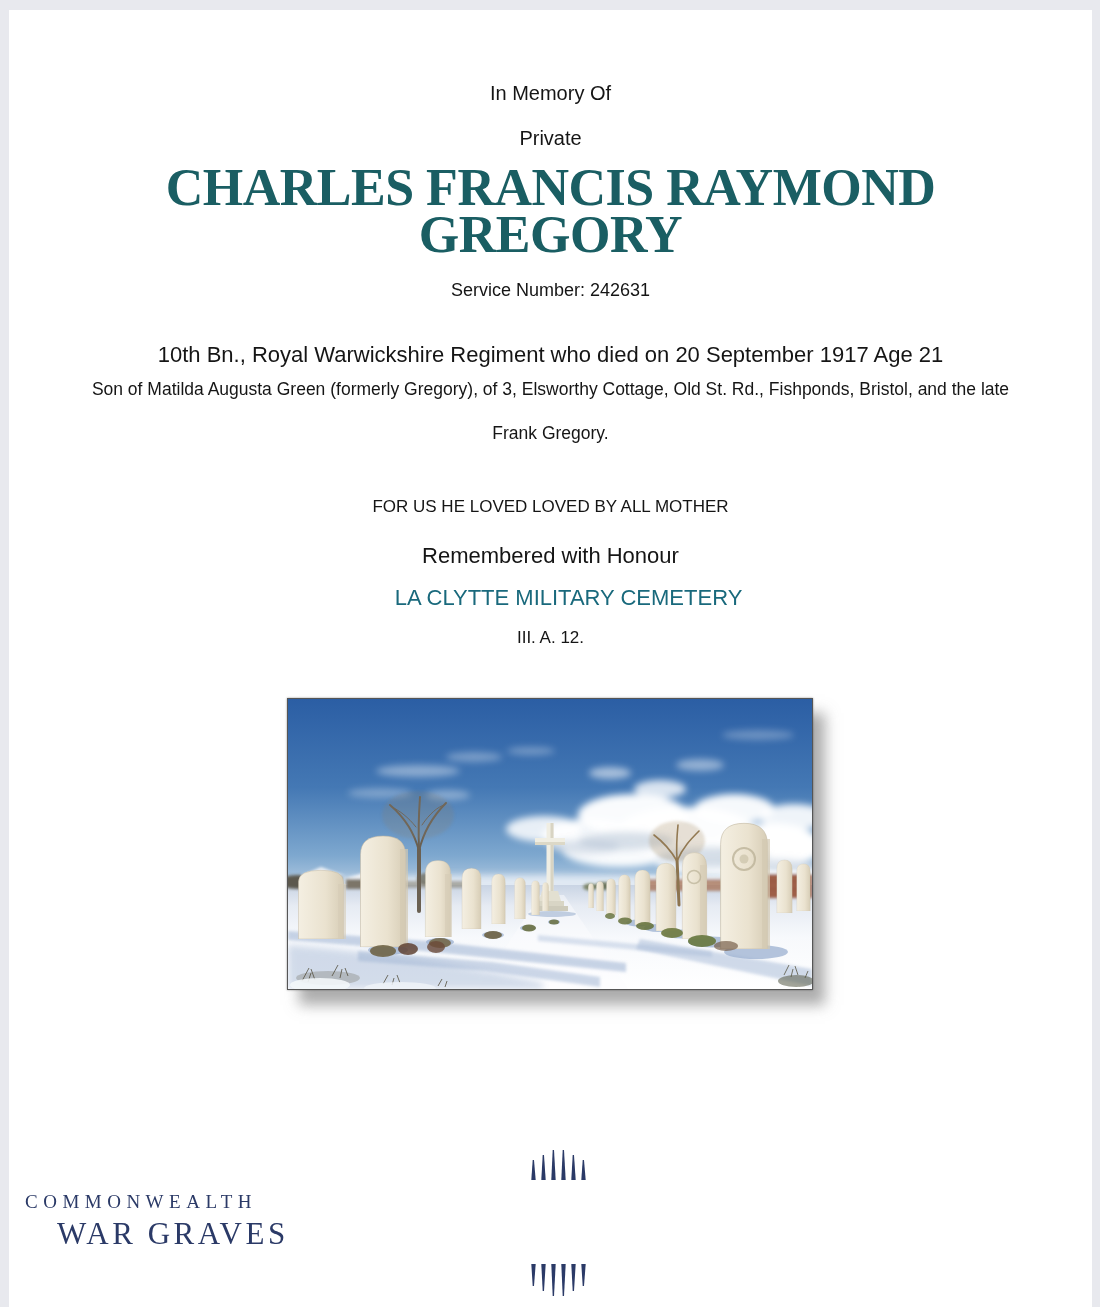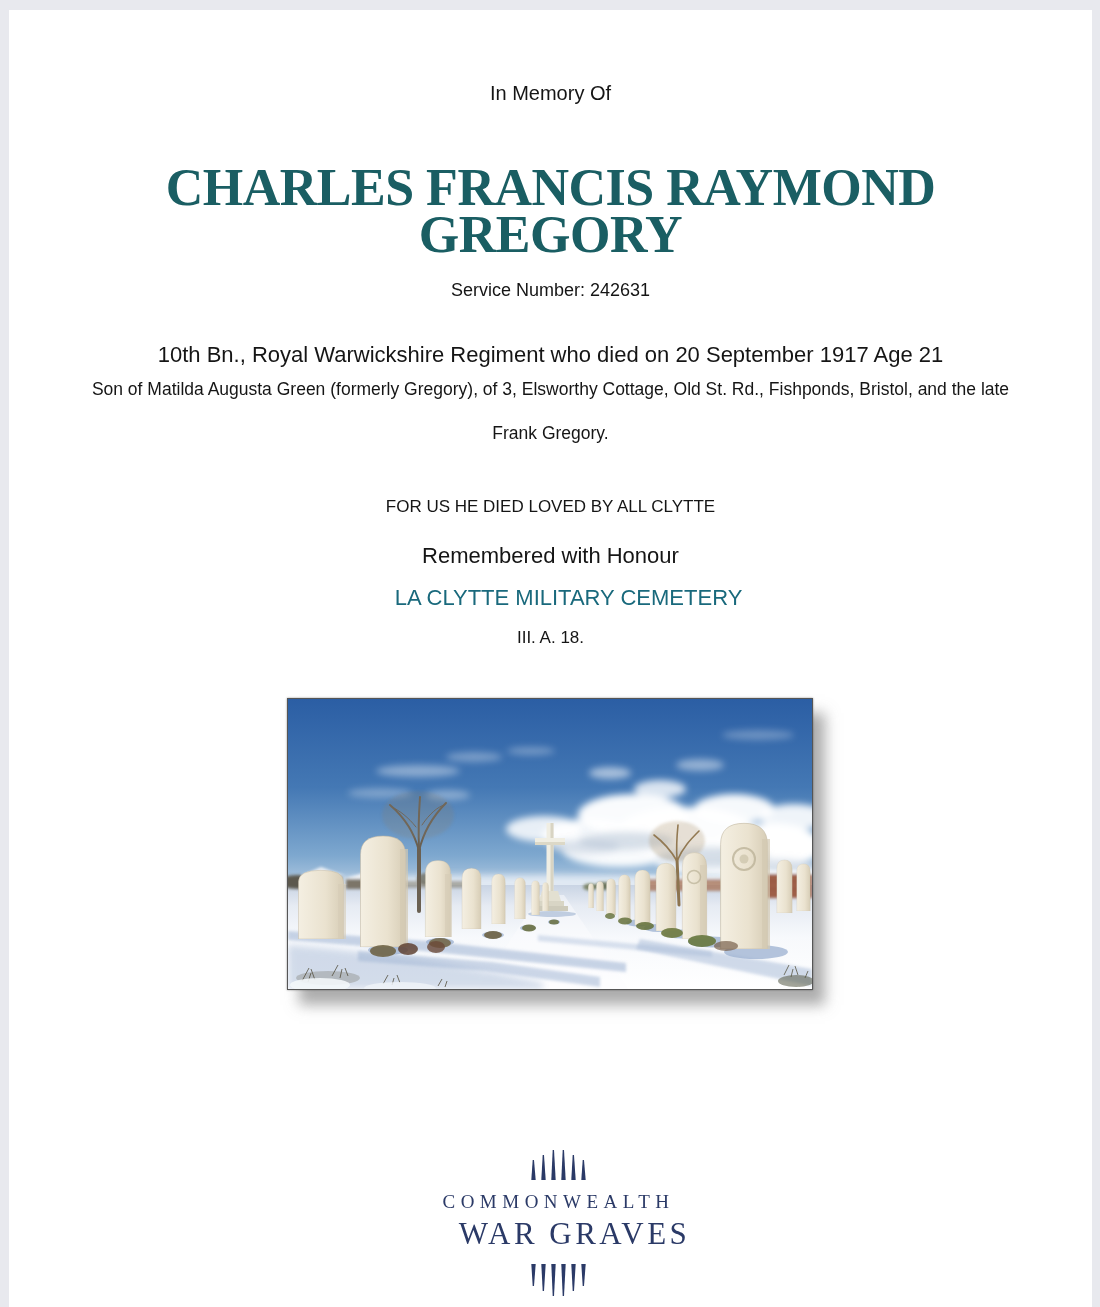--- a/index.html
+++ b/index.html
@@ -36,46 +36,47 @@
 
   .photo{
     position:absolute; left:278px; top:688px; width:524px; height:290px;
     margin:0; padding:0; box-sizing:content-box;
     border:1px solid #555;
     box-shadow:0 0 2px rgba(0,0,0,.4), 12px 15px 13px rgba(105,105,105,.55);
     background:#9cb8d8;
   }
   .photo svg{display:block;width:100%;height:100%;}
 
-  .logo{position:absolute;left:16px;right:0;top:1140px;text-align:center;color:var(--logo-navy,#2b3a67);}
+  .logo{position:absolute;left:16px;right:0;top:1140px;color:var(--logo-navy,#2b3a67);}
   .logo svg{display:block;margin:0 auto;}
   .logo-line1{margin-top:11px;font-family:"Liberation Serif",serif;font-size:19px;letter-spacing:5.5px;}
   .logo-line2{margin-top:3px; font-family:"Liberation Serif",serif;font-size:31px;letter-spacing:3.5px;padding-left:32px;}
   .logo .marks-bottom{margin-top:12px;}
 </style>
 </head>
 <body>
 
 <div class="edge edge-top"></div>
 <div class="edge edge-left"></div>
 <div class="edge edge-right"></div>
 
 <main class="page">
 
   <p class="center in-memory">In Memory Of</p>
+  <p class="center rank">Private</p>
   <h1 class="center name">CHARLES FRANCIS RAYMOND GREGORY</h1>
 
   <p class="center service"><span>Service Number:</span> <span>242631</span></p>
 
   <p class="center unit">10th Bn., Royal Warwickshire Regiment who died on 20 September 1917 Age 21</p>
   <p class="center family">Son of Matilda Augusta Green (formerly Gregory), of 3, Elsworthy Cottage, Old St. Rd., Fishponds, Bristol, and the late Frank Gregory.</p>
-  <p class="center epitaph">FOR US HE DIED LOVED BY ALL CLYTTE</p>
+  <p class="center epitaph">FOR US HE LOVED LOVED BY ALL MOTHER</p>
   <p class="center remembered">Remembered with Honour</p>
   <p class="center cemetery">LA CLYTTE MILITARY CEMETERY</p>
-  <p class="center grave-ref">III. A. 18.</p>
+  <p class="center grave-ref">III. A. 12.</p>
 
   <figure class="photo" aria-label="Snow-covered military cemetery: rows of white headstones converging on the Cross of Sacrifice under a blue sky with clouds, bare trees left and right">
     <svg viewBox="0 0 524 290" preserveAspectRatio="none">
       <defs>
         <linearGradient id="sky" x1="0" y1="0" x2="0" y2="1">
           <stop offset="0" stop-color="#2b5ea4"></stop>
             <stop offset=".45" stop-color="#4478b4"></stop>
           <stop offset=".8" stop-color="#7ea8cf"></stop>
             <stop offset="1" stop-color="#c2d4e6"></stop>
         </linearGradient>

